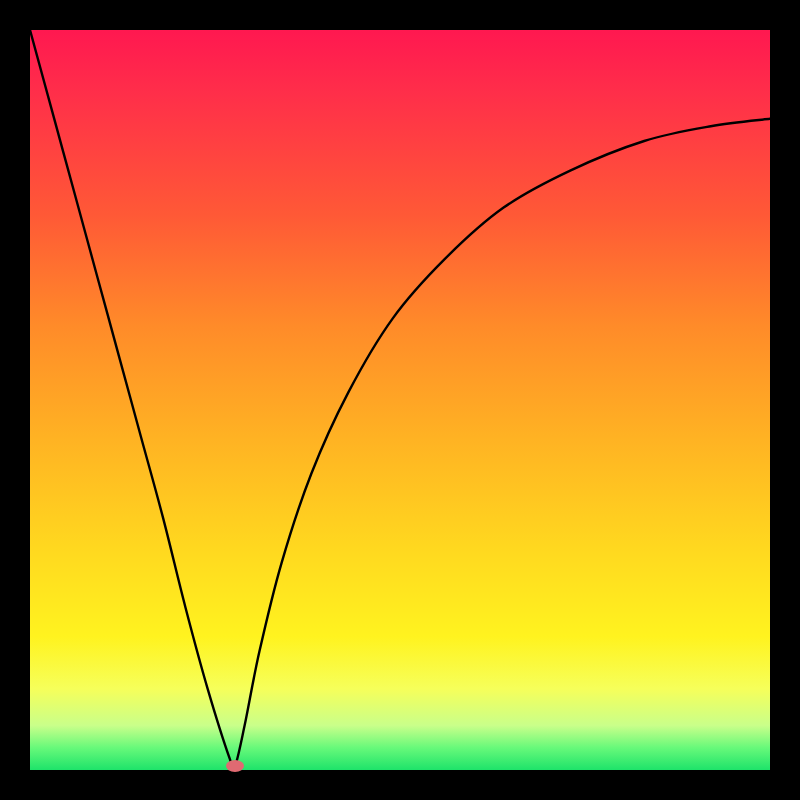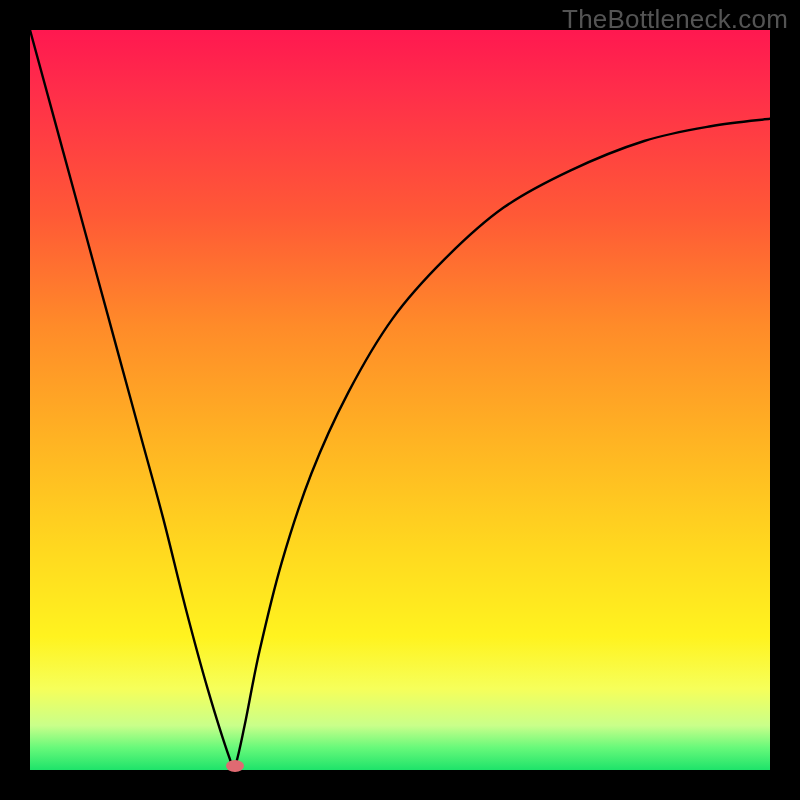--- a/index.html
+++ b/index.html
@@ -54,21 +54,20 @@
     height: 12px;
     background: #e06a72;
     border-radius: 50%;
     z-index: 3;
   }
 </style>
 </head>
 <body>
 
 <div class="frame">
-  <div class="watermark">TheBottleneck.com</div>
 
   <div class="plot">
     <svg class="curve" viewBox="0 0 740 740" preserveAspectRatio="none">
       <path fill="none" stroke="#000" stroke-width="2.4" stroke-linecap="round" stroke-linejoin="round" d="M 0.00 0.00 C 3.70 13.57, 14.80 54.27, 22.20 81.40 C 29.60 108.53, 37.00 135.67, 44.40 162.80 C 51.80 189.93, 59.20 217.07, 66.60 244.20 C 74.00 271.33, 81.40 298.47, 88.80 325.60 C 96.20 352.73, 103.60 379.87, 111.00 407.00 C 118.40 434.13, 125.80 460.03, 133.20 488.40 C 140.60 516.77, 148.00 548.83, 155.40 577.20 C 162.80 605.57, 170.20 633.32, 177.60 658.60 C 185.00 683.88, 195.24 715.95, 199.80 728.90 C 204.36 741.85, 202.51 741.85, 204.98 736.30 C 207.45 730.75, 210.53 714.72, 214.60 695.60 C 218.67 676.48, 223.23 648.73, 229.40 621.60 C 235.57 594.47, 242.97 562.40, 251.60 532.80 C 260.23 503.20, 270.10 472.37, 281.20 444.00 C 292.30 415.63, 304.63 388.50, 318.20 362.60 C 331.77 336.70, 346.57 310.80, 362.60 288.60 C 378.63 266.40, 395.90 247.90, 414.40 229.40 C 432.90 210.90, 452.63 192.40, 473.60 177.60 C 494.57 162.80, 516.77 151.70, 540.20 140.60 C 563.63 129.50, 590.77 118.40, 614.20 111.00 C 637.63 103.60, 659.83 99.90, 680.80 96.20 C 701.77 92.50, 730.13 90.03, 740.00 88.80"></path>
     </svg>
     <div class="marker" style="left:196.0px; top:730.3px;"></div>
   </div>
 </div>
 
 </body></html>

